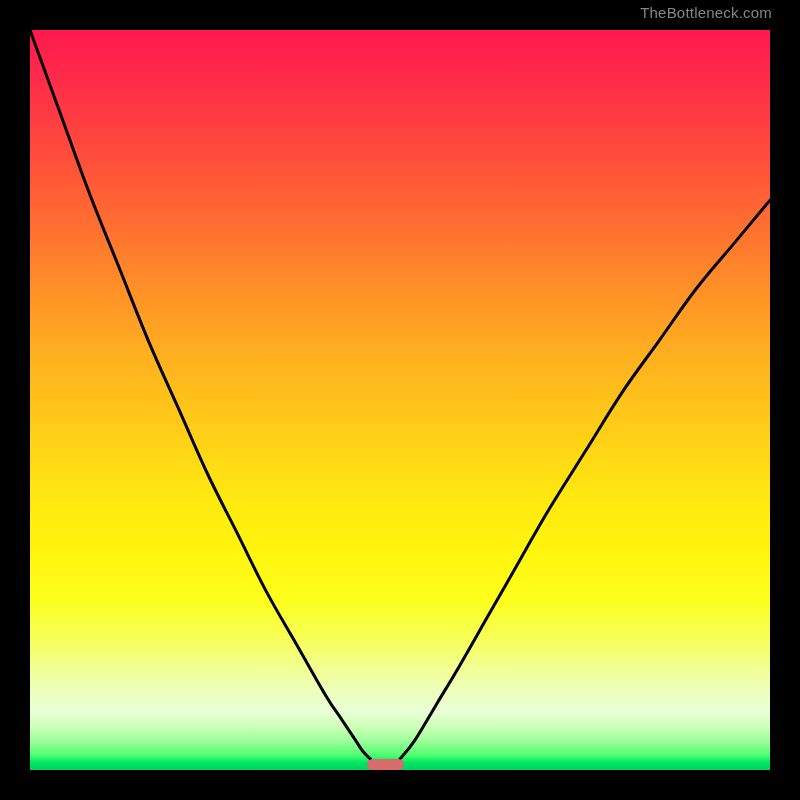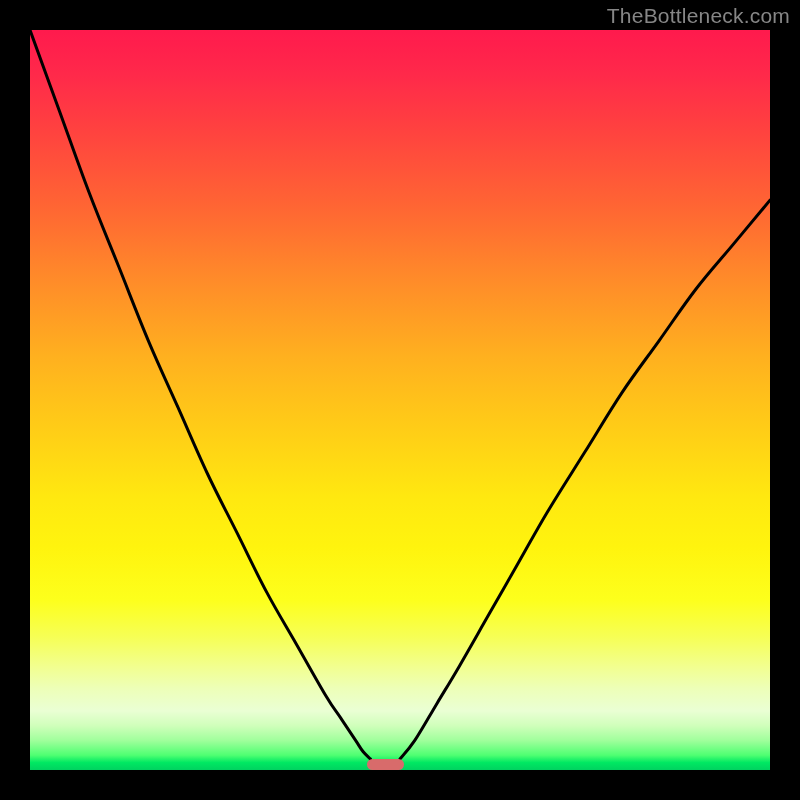--- a/index.html
+++ b/index.html
@@ -53,23 +53,23 @@
     height: 100%;
   }
   .marker {
     position: absolute;
     background: #d86b6b;
     border-radius: 6px;
   }
   .watermark {
     position: absolute;
     top: 4px;
-    right: 10px;
+    right: 28px;
     color: #868686;
-    font-size: 21px;
+    font-size: 15px;
     letter-spacing: 0.2px;
     font-weight: 500;
   }
 </style>
 </head>
 <body>
 
 <div class="frame">
   <div class="plot">
     <svg class="curve-svg" viewBox="0 0 740 740" preserveAspectRatio="none">

